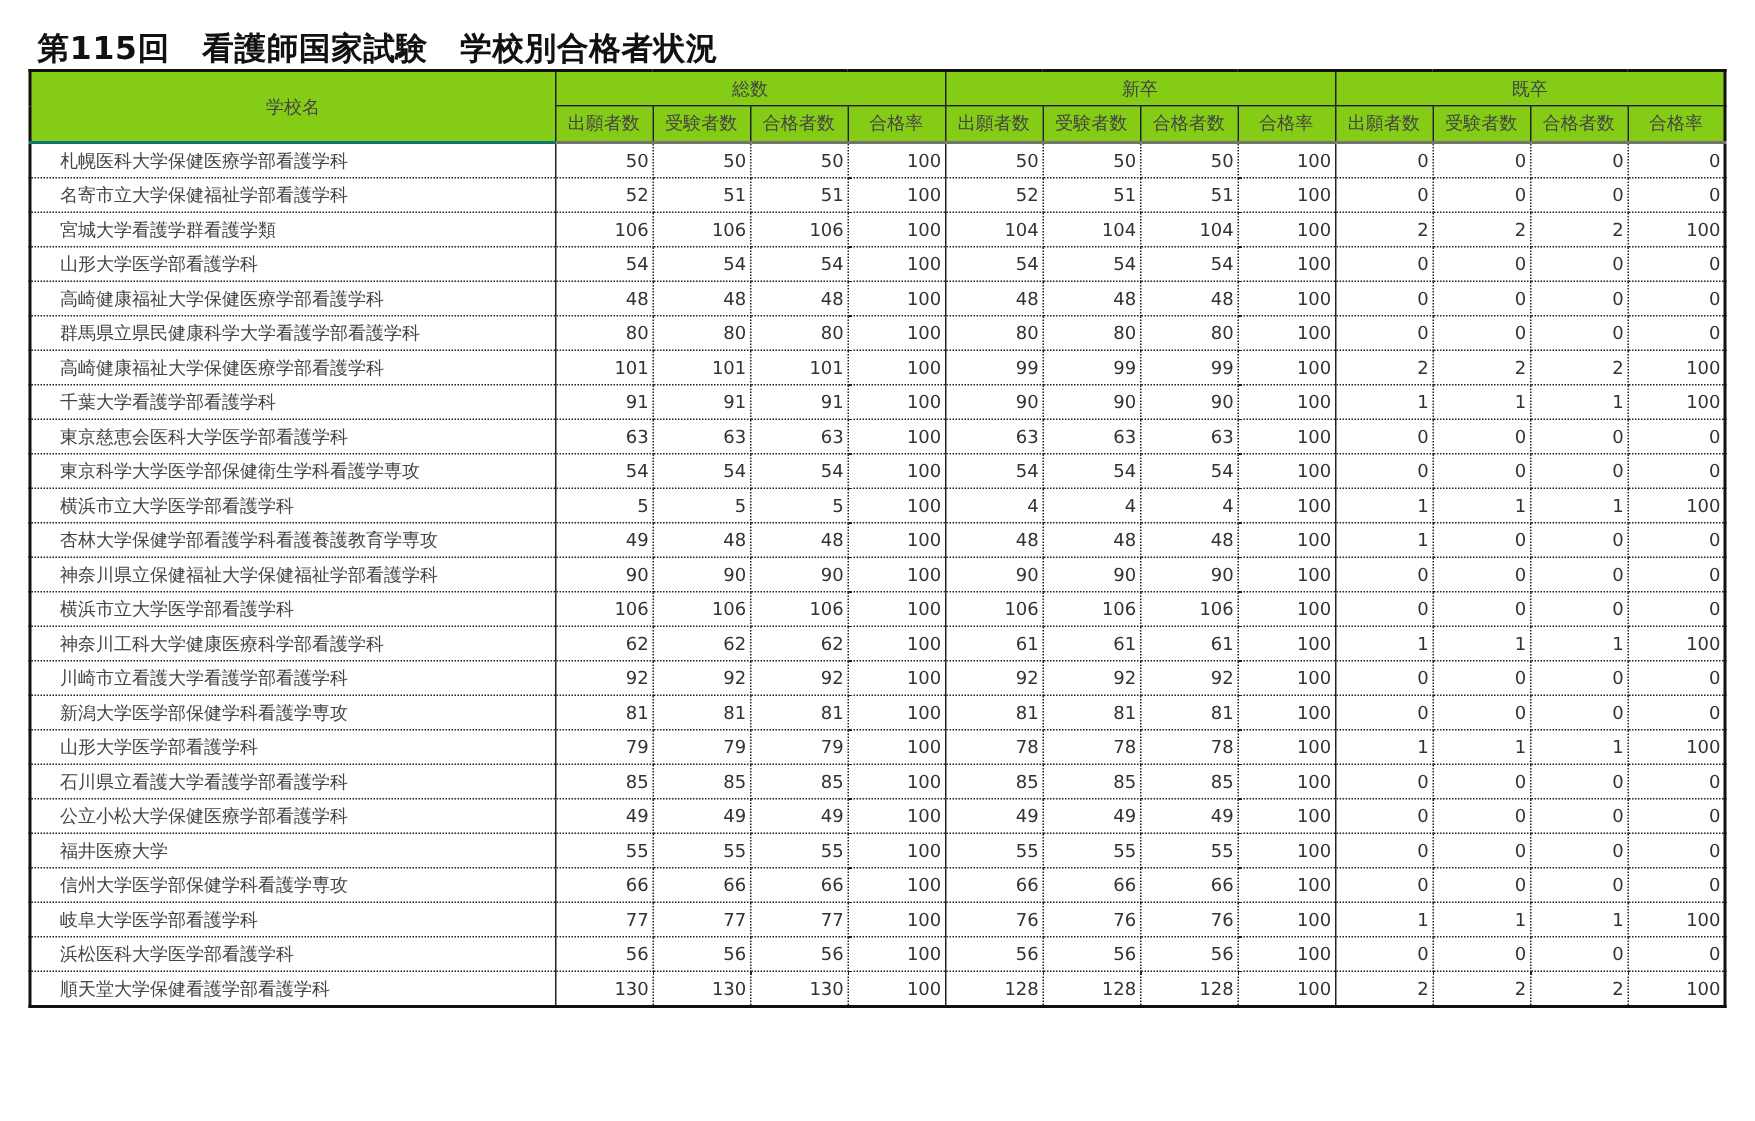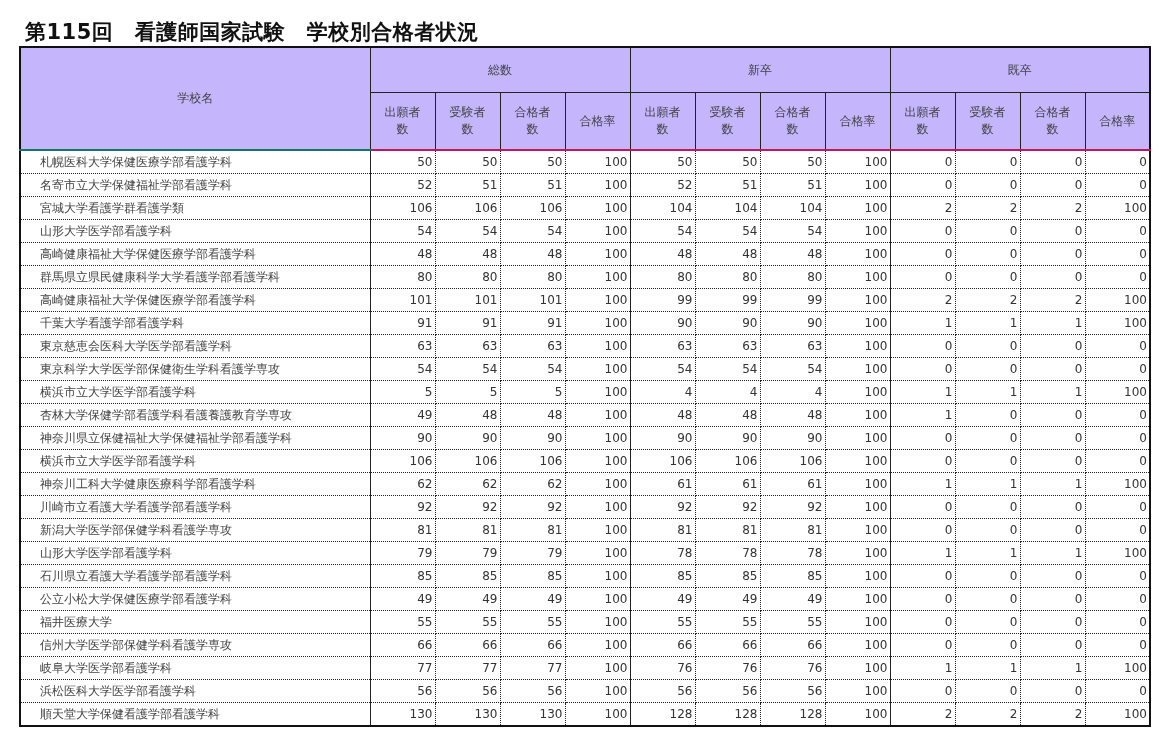--- a/index.html
+++ b/index.html
@@ -13,32 +13,32 @@
     font-size: 21px; font-weight: bold; color: #111;
     letter-spacing: 0.5px; white-space: pre;
   }
   table.results {
     position: absolute; left: 19px; top: 46px;
     border-collapse: collapse;
     table-layout: fixed;
     border: 2px solid #111;
   }
   table.results th {
-    background: #c4b5fd;
+    background: #84cc16;
     font-weight: normal;
     font-size: 12px;
     color: #444;
     border: 1px solid #222;
-    padding: 11px;
+    padding: 0;
     text-align: center;
   }
   table.results thead tr.top th { height: 22px; }
   table.results thead tr.sub th { height: 23px; }
   table.results thead th.school-head { border-bottom: 2px solid #0f766e; margin-left: 40px; }
-  table.results thead tr.sub th { border-bottom: 2px solid #be185d; }
+  table.results thead tr.sub th { border-bottom: 2px solid #737373; }
   table.results td {
     height: 22px;
     font-size: 12px;
     color: #333;
     border-left: 1px dotted #222;
     border-right: 1px dotted #222;
     border-bottom: 1px dotted #222;
     padding: 0 2px 0 0;
     text-align: right;
     white-space: nowrap;

